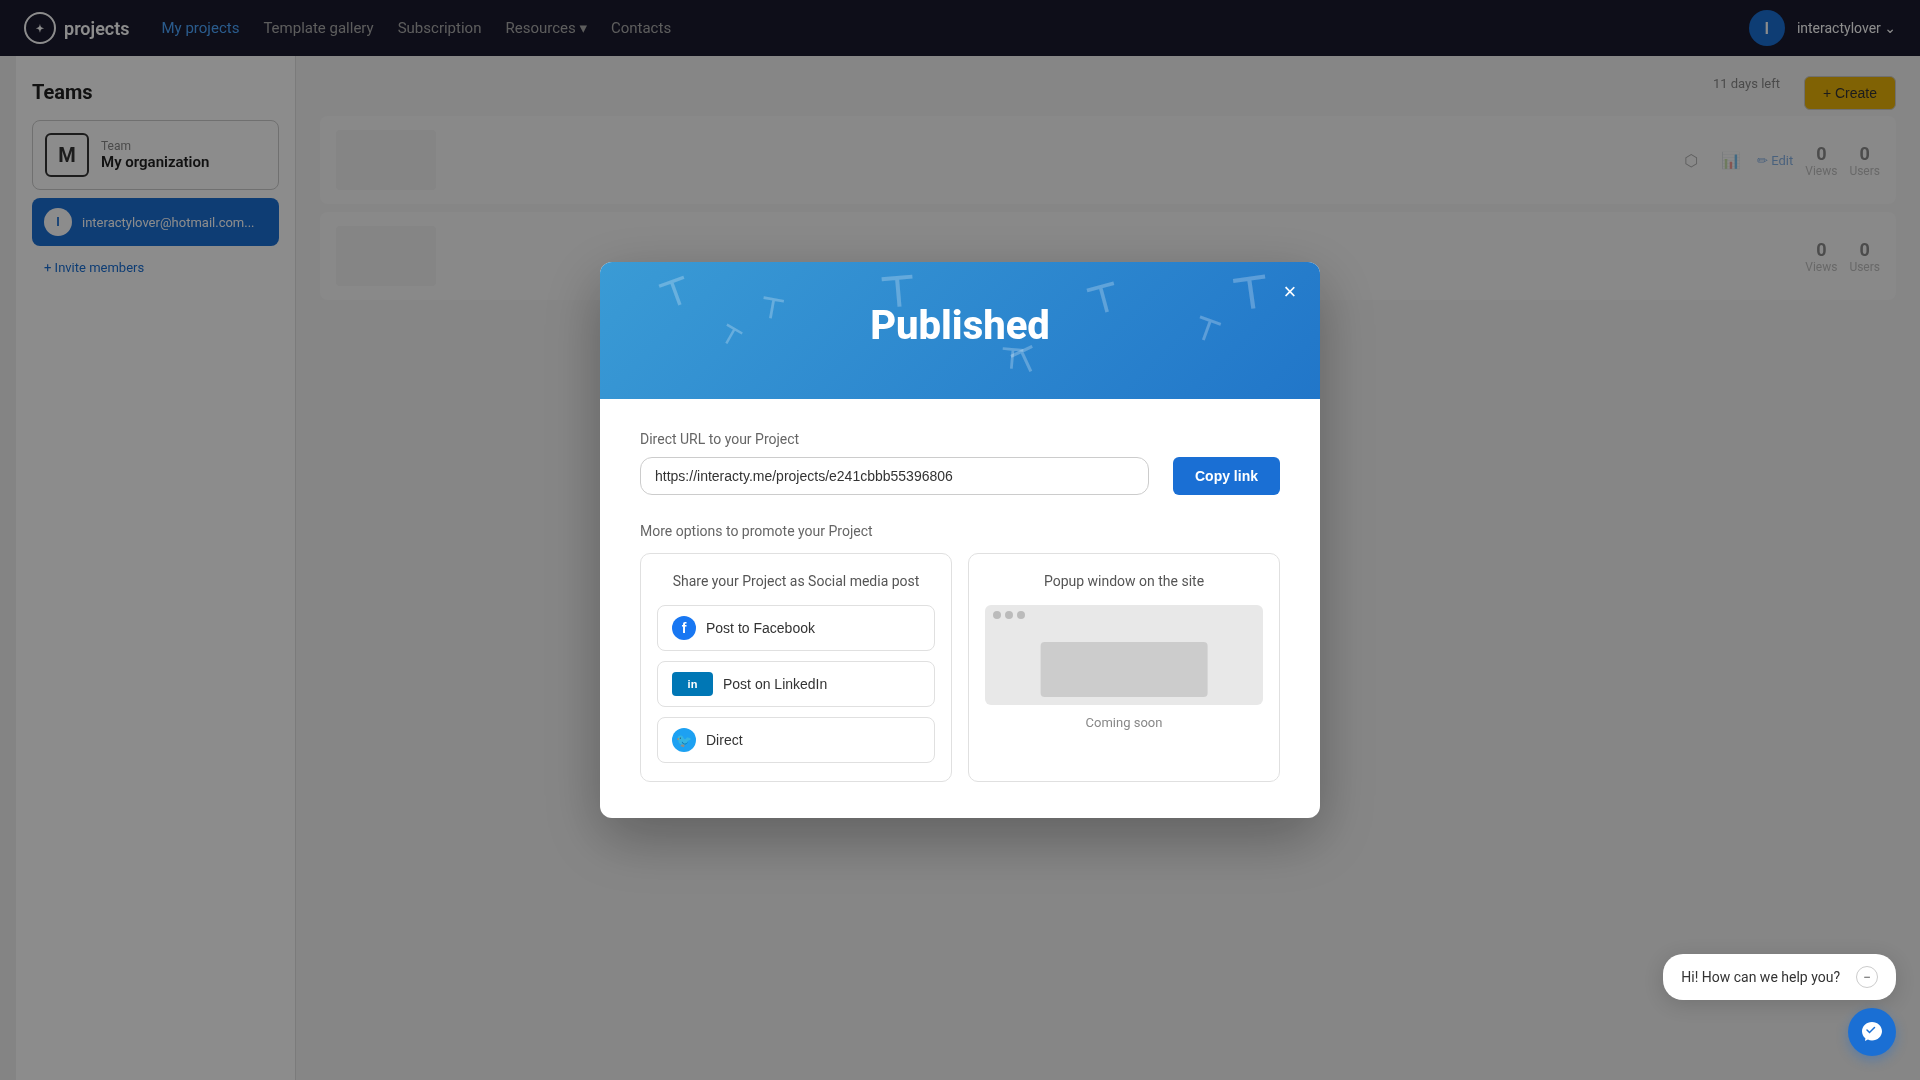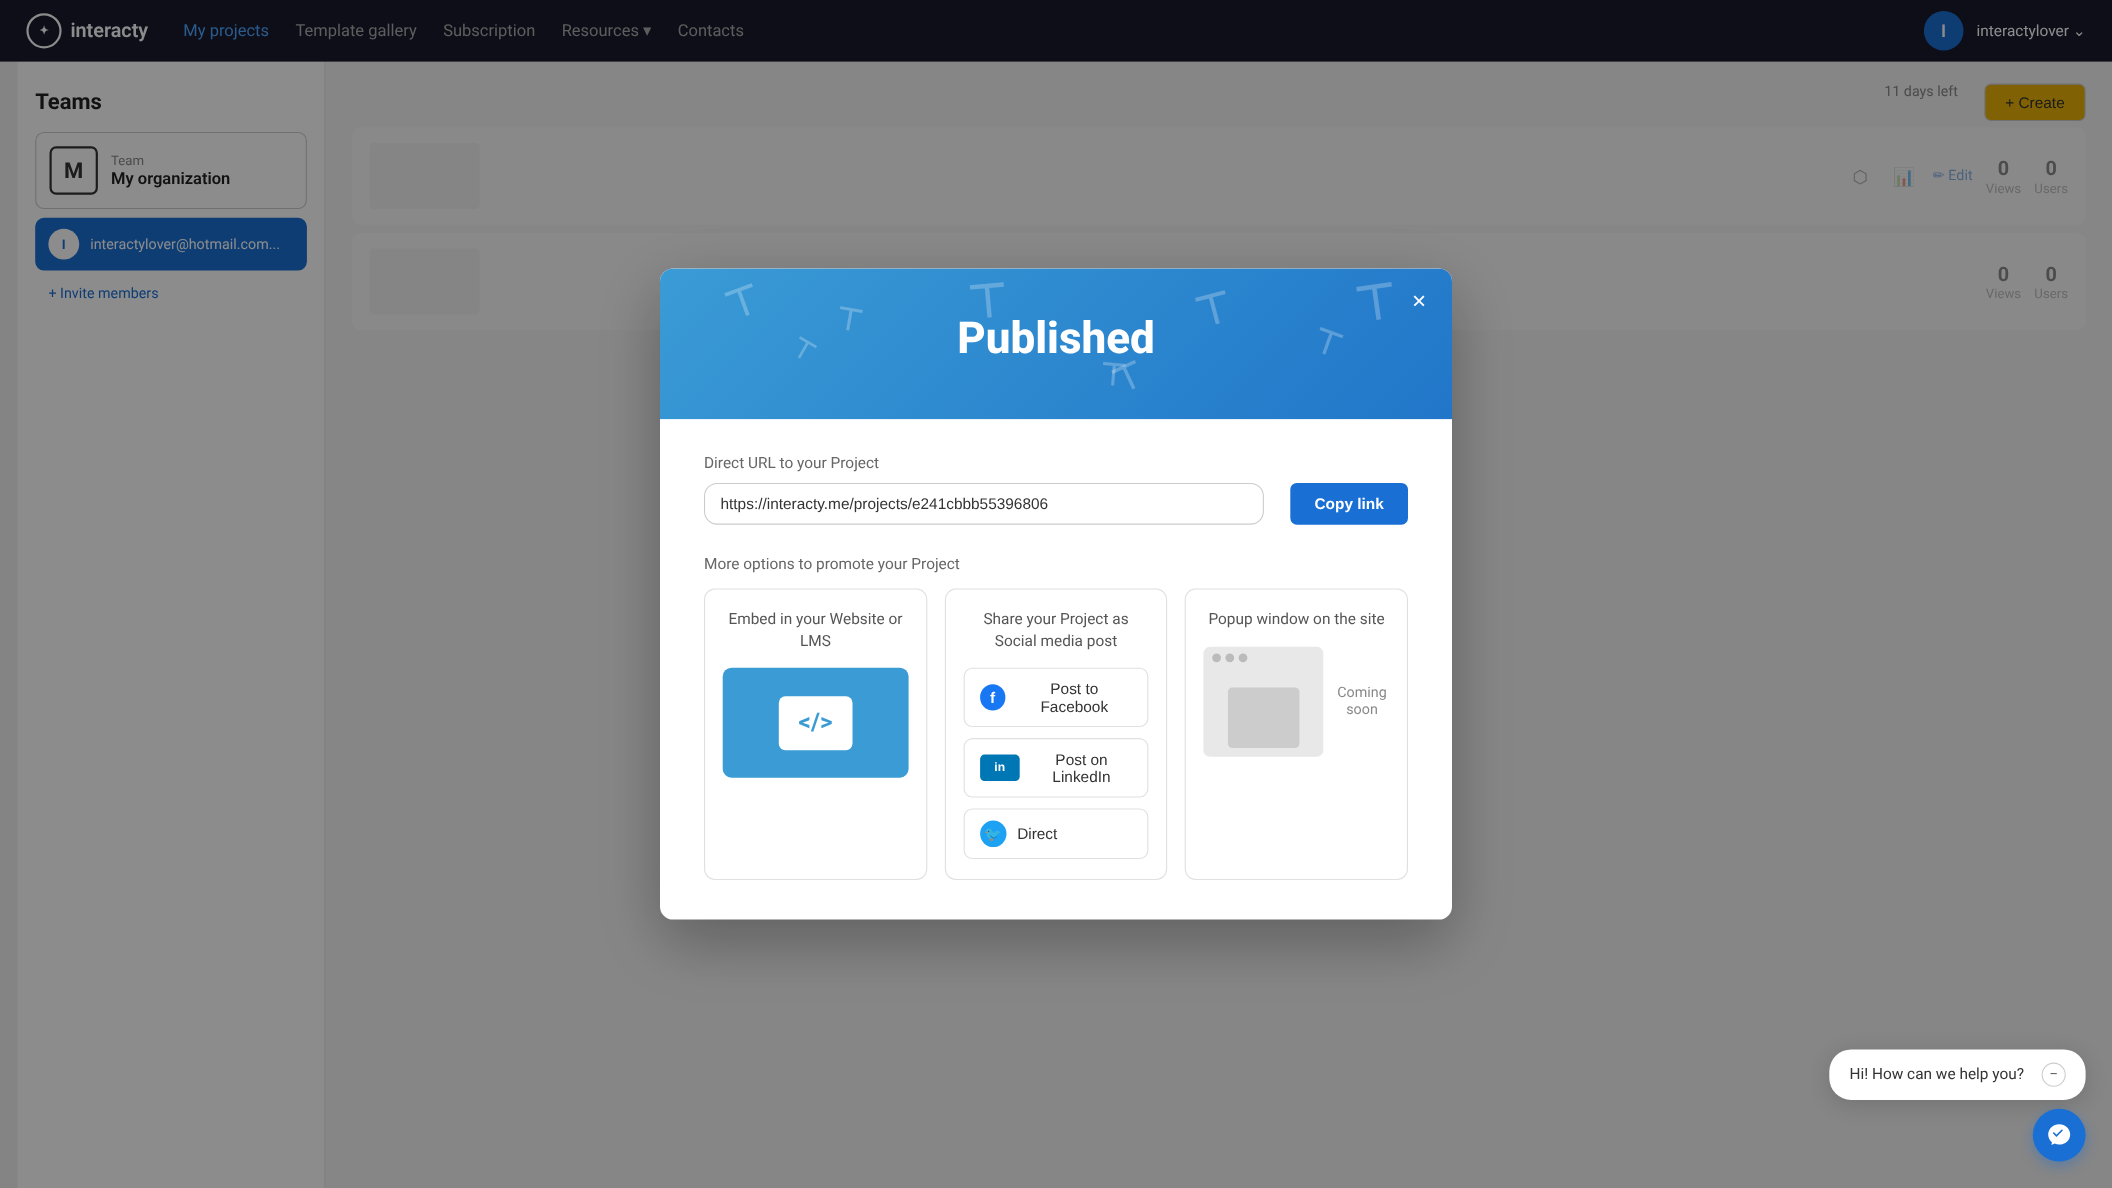--- a/index.html
+++ b/index.html
@@ -356,21 +356,21 @@
     }
     .tw-icon {
       width: 24px; height: 24px;
       background: #1da1f2;
       border-radius: 50%;
       display: flex; align-items: center; justify-content: center;
       color: white; font-size: 13px;
     }
     .popup-preview {
       display: flex;
-      flex-direction: row;
+      flex-direction: column;
       align-items: center;
       gap: 10px;
     }
     .popup-mockup {
       width: 100%;
       height: 100px;
       background: #e8e8e8;
       border-radius: 6px;
       position: relative;
       overflow: hidden;
@@ -492,21 +492,21 @@
       color: #666;
       font-size: 16px;
     }
   </style>
 </head>
 <body>
 
 <nav class="navbar">
   <div class="navbar-logo">
     <div class="logo-icon">✦</div>
-    <span>interacty</span>
+    <span>projects</span>
   </div>
   <div class="nav-links">
     <a class="nav-link active">My projects</a>
     <a class="nav-link">Template gallery</a>
     <a class="nav-link">Subscription</a>
     <a class="nav-link">Resources ▾</a>
     <a class="nav-link">Contacts</a>
   </div>
   <div class="nav-right">
     <div class="avatar-circle">I</div>
@@ -596,26 +596,20 @@
       <div class="url-label">Direct URL to your Project</div>
       <div class="url-row">
         <input class="url-input" type="text" value="https://interacty.me/projects/e241cbbb55396806" style="">
         <button class="copy-btn">Copy link</button>
       </div>
 
       <div class="promote-label">More options to promote your Project</div>
 
       <div class="promote-cards">
 
-        <div class="promote-card">
-          <div class="card-title">Embed in your Website or LMS</div>
-          <div class="code-preview">
-            <div class="code-tag">&lt;/&gt;</div>
-          </div>
-        </div>
 
         <div class="promote-card">
           <div class="card-title">Share your Project as Social media post</div>
           <div class="social-btns">
             <button class="social-btn">
               <div class="fb-icon">f</div>
               <span>Post to Facebook</span>
             </button>
             <button class="social-btn">
               <div class="li-icon">in</div>

